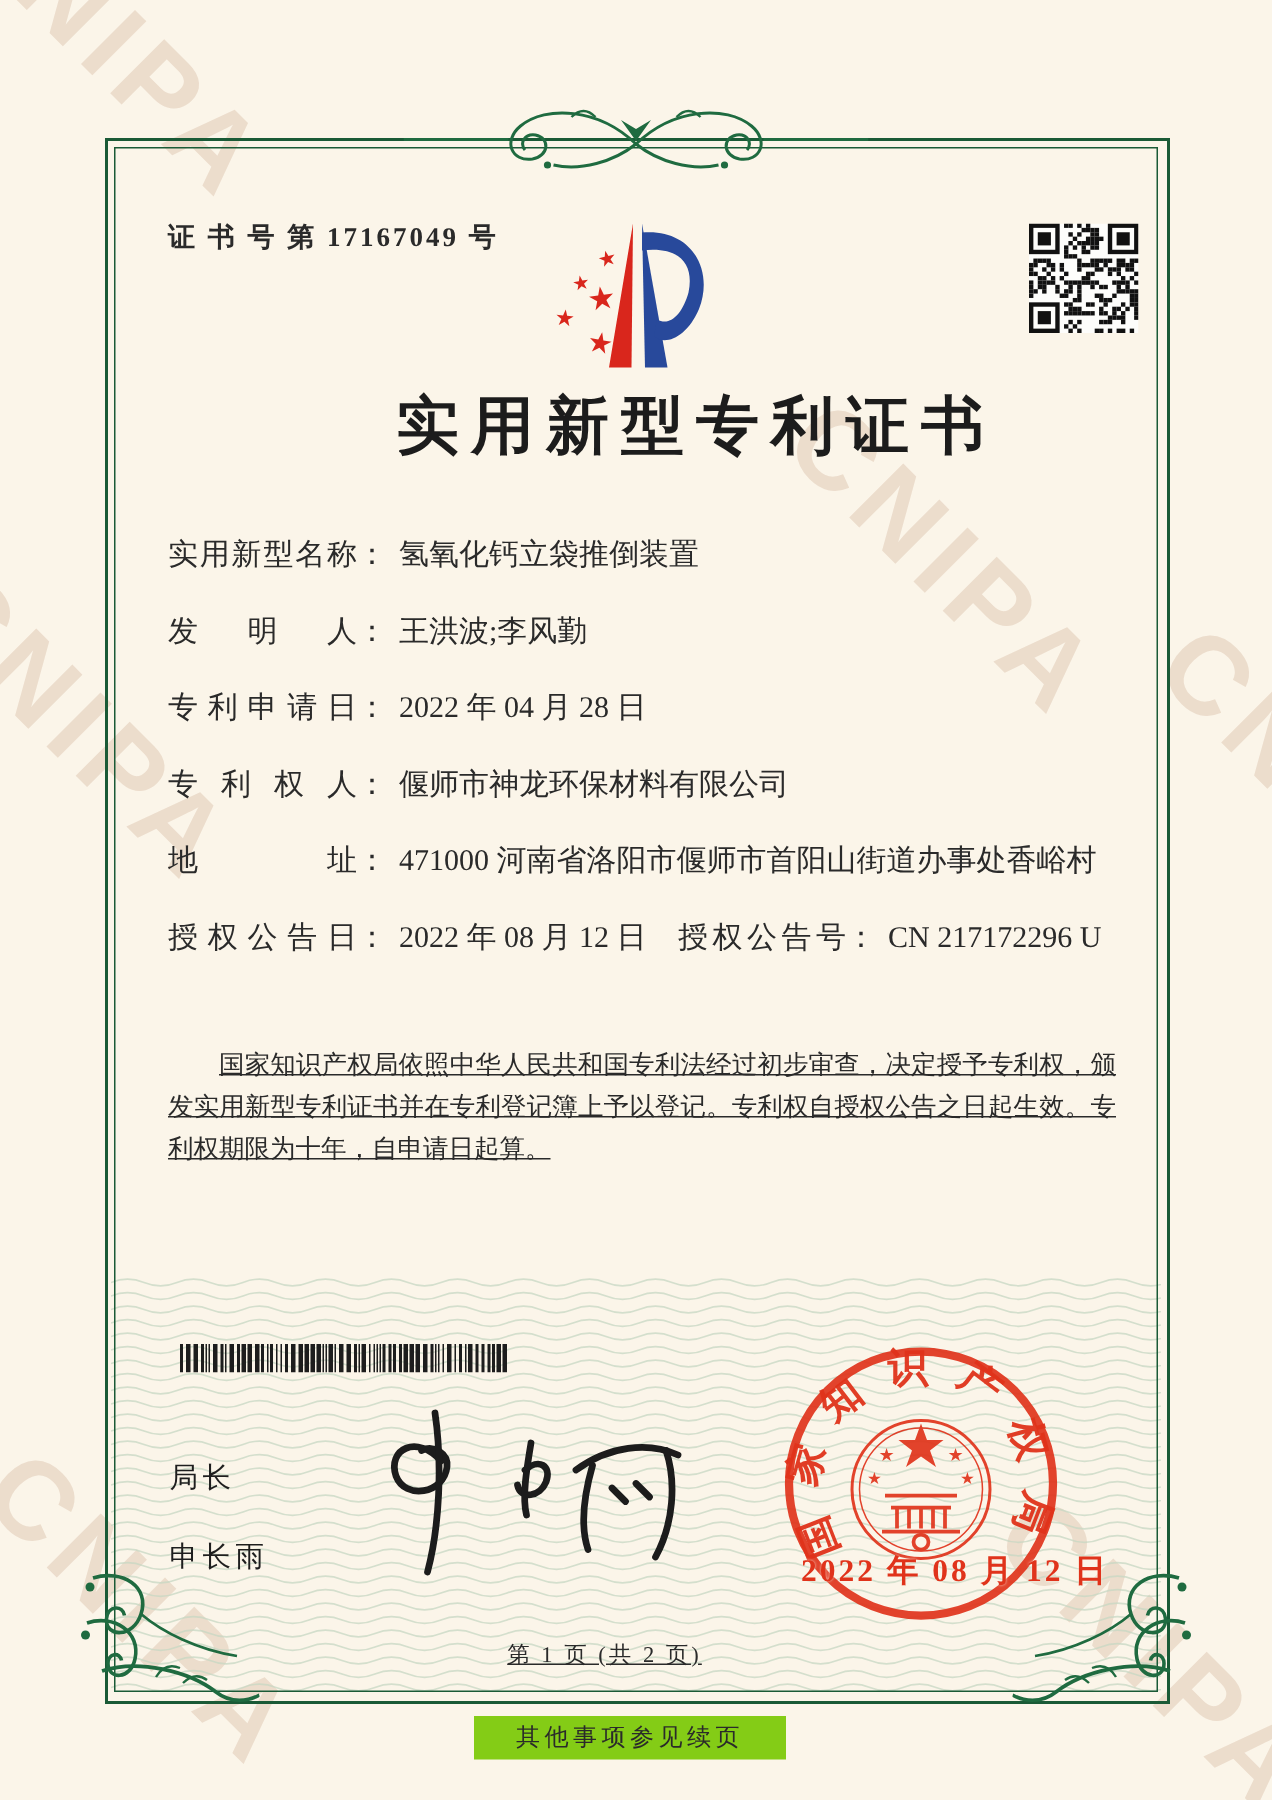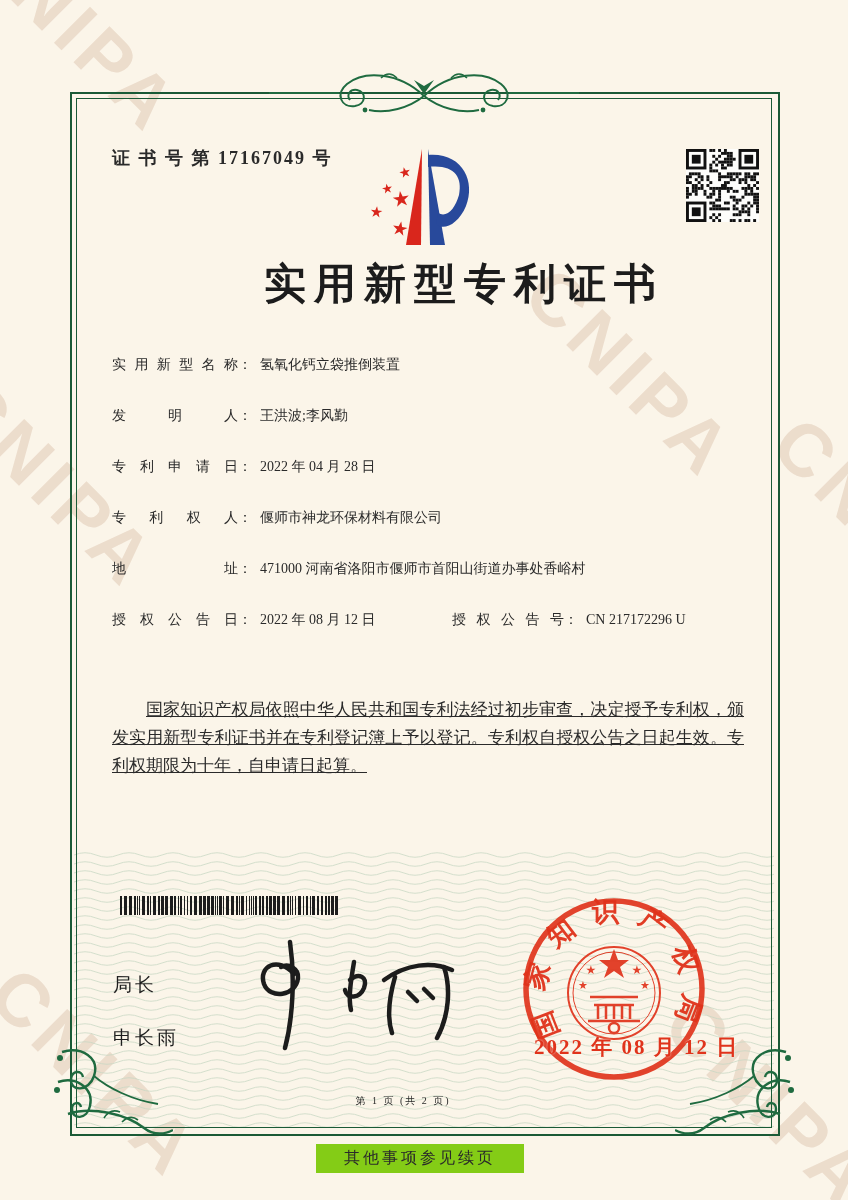--- a/index.html
+++ b/index.html
@@ -22,41 +22,41 @@
   .frame-inner{position:absolute;left:76px;top:98px;width:694px;height:1028px;
     border:1px solid #1a5a36;}
   .waves{position:absolute;left:74px;top:850px;width:700px;height:280px;}
   .cert-no{position:absolute;left:112px;top:146px;font-size:18px;letter-spacing:2px;color:#2a2a2a;font-weight:bold;}
   .logo{position:absolute;left:342px;top:143px;width:162px;height:112px;}
   .qr{position:absolute;left:686px;top:149px;width:73px;height:73px;}
   .title{
     position:absolute;left:0;top:256px;width:848px;text-align:center;
     font-size:42px;font-weight:700;letter-spacing:8px;color:#1c1c1c;margin-left:40px;
   }
-  .fields{position:absolute;left:112px;top:356px;width:632px;font-size:14px;color:#2a2a2a;}
+  .fields{position:absolute;left:112px;top:356px;width:632px;font-size:20px;color:#2a2a2a;}
   .frow{position:relative;height:24px;margin-bottom:27px;white-space:nowrap;}
   .flabel{display:inline-block;width:126px;text-align:justify;text-align-last:justify;vertical-align:top;}
   .flabel2{display:inline-block;width:112px;text-align:justify;text-align-last:justify;vertical-align:top;}
   .fvalue{margin-left:8px;}
   .grant-no-group{position:absolute;left:340px;top:0;}
   .paras{position:absolute;left:112px;top:696px;width:632px;font-size:17px;line-height:28px;
     text-align:justify;color:#2a2a2a;}
   .paras p{margin:0;text-indent:2em;text-decoration:underline;}
   .barcode{position:absolute;left:120px;top:896px;width:220px;height:19px;}
   .sig-title{position:absolute;left:113px;top:972px;font-size:19px;letter-spacing:3px;color:#1e1e1e;}
   .sig-name{position:absolute;left:113px;top:1006px;font-size:19px;letter-spacing:3px;color:#1e1e1e;margin-top:19px;}
   .signature{position:absolute;left:238px;top:936px;width:230px;height:115px;}
   .seal{position:absolute;left:514px;top:889px;width:200px;height:200px;}
   .seal-date{
     position:absolute;left:534px;top:1033px;font-size:21px;font-weight:700;
     color:#e0331b;letter-spacing:2px;white-space:nowrap;
     text-shadow:0 0 2px rgba(251,245,233,.8);
   }
   .page-num{position:absolute;left:403px;top:1094px;transform:translateX(-50%);
-    font-size:10px;letter-spacing:2px;color:#2a2a2a;white-space:nowrap;}
+    font-size:15px;letter-spacing:2px;color:#2a2a2a;white-space:nowrap;text-decoration:underline;}
   .cont-box{
     position:absolute;left:420px;top:1144px;transform:translateX(-50%);
     background:#84cc16;padding:4px 28px;font-size:16px;letter-spacing:3px;color:#2a2a2a;
     white-space:nowrap;
   }
   .flourish-top{position:absolute;left:269px;top:64px;width:310px;height:58px;}
   .flourish-bl{position:absolute;left:48px;top:1048px;width:125px;height:96px;}
   .flourish-br{position:absolute;left:675px;top:1048px;width:125px;height:96px;transform:scaleX(-1);}
 </style>
 </head>

